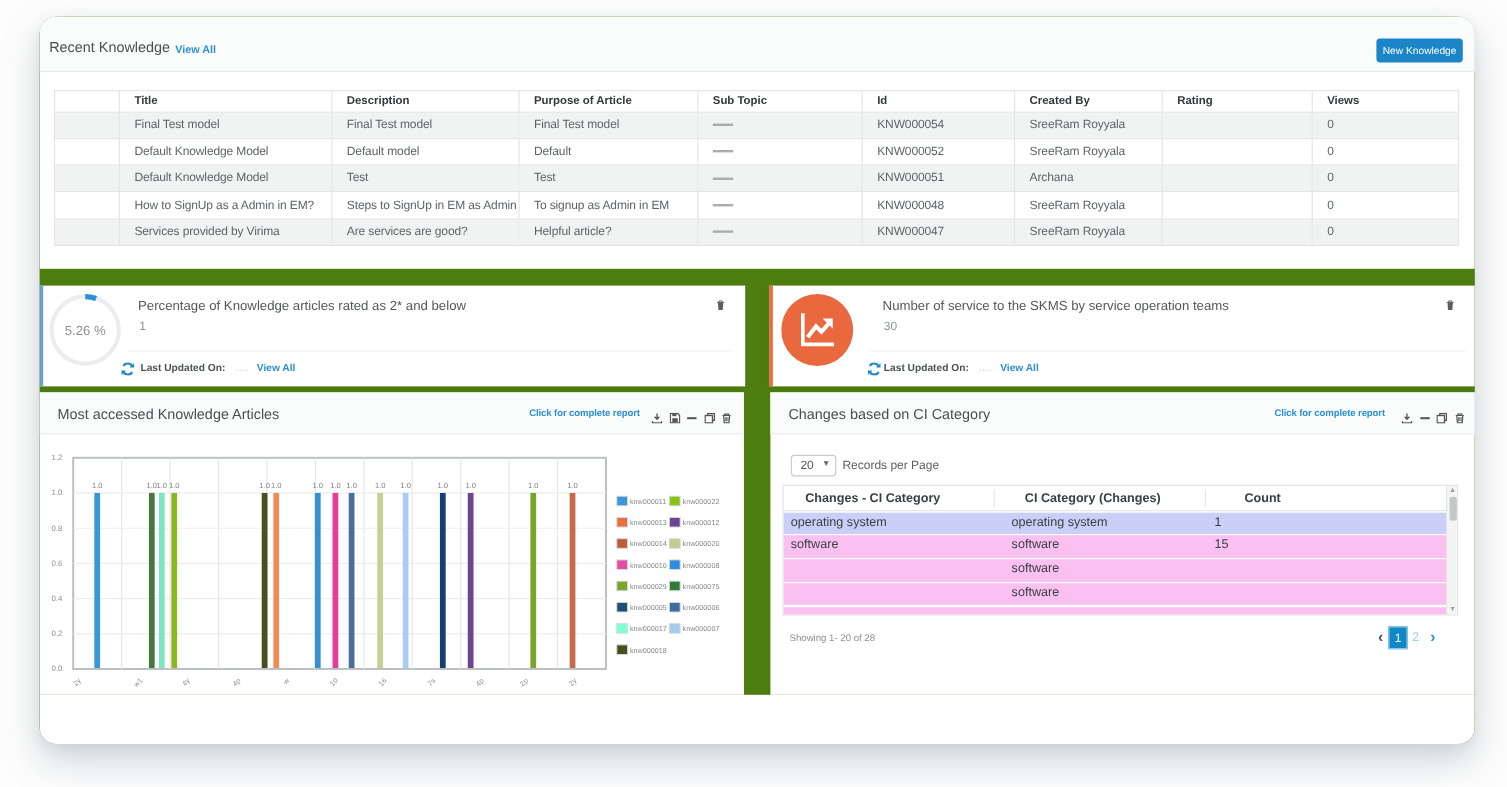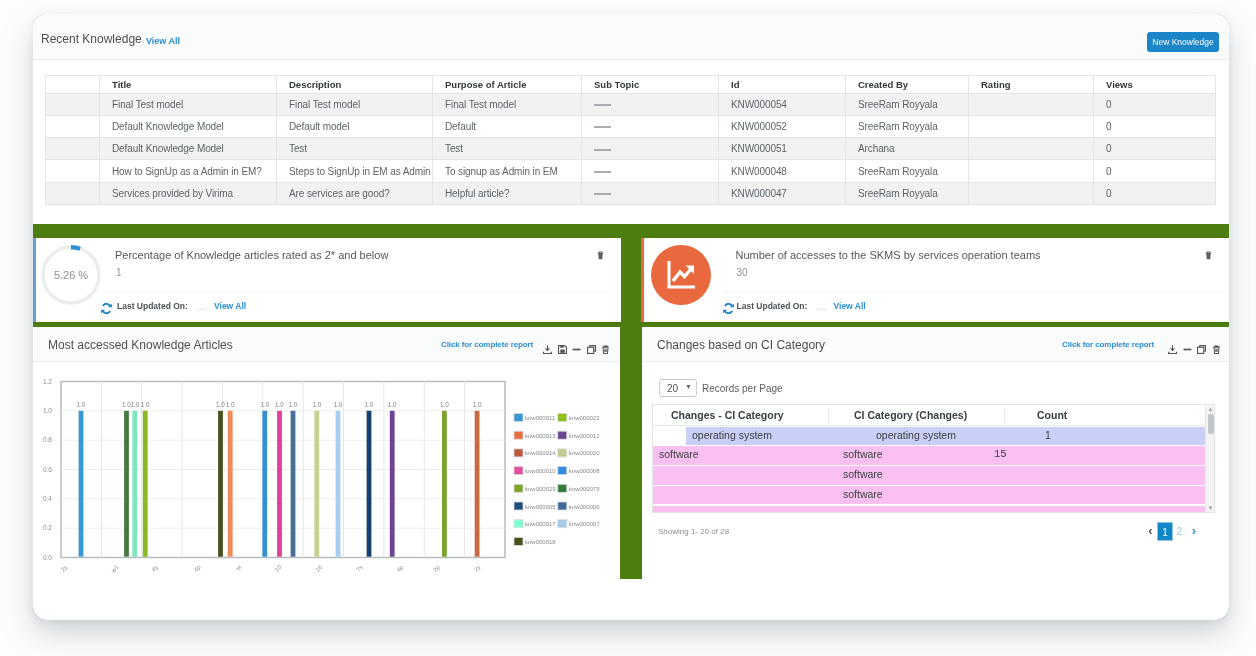--- a/index.html
+++ b/index.html
@@ -135,21 +135,21 @@
           <path d="M2.5 4l.9 12.5h7.2L11.5 4z" fill="#5a5f63"></path>
         </svg></div>
   </div>
   <div class="sec" style="left:607.5px;top:224px;width:588.5px;height:83.5px;border-left:3px solid #e9683e;box-shadow:0 1px 2px rgba(0,0,0,.06);">
     <div style="position:absolute;left:7px;top:7px;"><svg width="60" height="60" viewBox="0 0 60 60">
           <circle cx="30" cy="30" r="30" fill="#e9683e"></circle>
           <path d="M18 16v26h26" stroke="#fff" stroke-width="3" fill="none"></path>
           <path d="M22 36l7-9 4.5 4.5L41 23" stroke="#fff" stroke-width="3.4" fill="none"></path>
           <path d="M34.5 20.5H43V29z" fill="#fff"></path>
         </svg></div>
-    <span class="cell-title" style="left:92px;top:11px;">Number of accesses to the SKMS by services operation teams</span>
+    <span class="cell-title" style="left:92px;top:11px;">Number of service to the SKMS by service operation teams</span>
     <span class="cell-val" style="left:93px;top:29px;">30</span>
     <div style="position:absolute;left:80px;top:54px;width:498px;border-top:1px solid #f2f3f4;"></div>
     <div style="position:absolute;left:79px;top:62px;"><svg width="11" height="11" viewBox="0 0 16 16">
           <path d="M2.6 10.4 A 5.6 5.6 0 0 0 13.2 11.6 M13.4 5.6 A 5.6 5.6 0 0 0 2.8 4.4" stroke="#1e88c7" stroke-width="2.7" fill="none"></path>
           <path d="M15.8 0.6 v5.6 h-5.6 z" fill="#1e88c7"></path>
           <path d="M0.2 15.4 v-5.6 h5.6 z" fill="#1e88c7"></path>
         </svg></div>
     <span class="foot" style="left:93px;top:63px;">Last Updated On:</span>
     <span style="position:absolute;left:172px;top:63px;font-size:10px;color:#ccd0d3;">....</span>
     <span class="viewall" style="position:absolute;left:190px;top:62.5px;">View All</span>
@@ -313,29 +313,29 @@
 
     <div style="position:absolute;left:10px;top:77.5px;width:563px;height:109px;border:1px solid #e2e5e7;background:#fff;">
       <div style="position:absolute;left:0;top:0;width:554px;height:21px;border-bottom:1px solid #e5e7e9;">
         <span style="position:absolute;left:18px;top:4px;font-size:10.5px;font-weight:bold;color:#3a4144;">Changes - CI Category</span>
         <span style="position:absolute;left:201px;top:4px;font-size:10.5px;font-weight:bold;color:#3a4144;">CI Category (Changes)</span>
         <span style="position:absolute;left:384px;top:4px;font-size:10.5px;font-weight:bold;color:#3a4144;">Count</span>
         <div style="position:absolute;left:175px;top:3px;height:15px;border-left:1px solid #e5e7e9;"></div>
         <div style="position:absolute;left:351px;top:3px;height:15px;border-left:1px solid #e5e7e9;"></div>
       </div>
       <div style="position:absolute;left:0;top:22px;width:554px;height:86px;overflow:hidden;font-size:10.5px;color:#3c4043;">
-        <div style="position:absolute;left:0;top:0.0px;width:554px;height:18.0px;background:#c9cff7;margin-left:33px;">
+        <div style="position:absolute;left:0;top:0.0px;width:554px;height:18.0px;background:#c9cff7;">
             <span style="position:absolute;left:6px;top:2px;">operating system</span>
             <span style="position:absolute;left:190px;top:2px;">operating system</span>
             <span style="position:absolute;left:359px;top:2px;">1</span>
           </div>
           <div style="position:absolute;left:0;top:19.4px;width:554px;height:18.2px;background:#f9c0f1;">
             <span style="position:absolute;left:6px;top:2px;">software</span>
             <span style="position:absolute;left:190px;top:2px;">software</span>
-            <span style="position:absolute;left:341px;top:2px;font-family:Liberation Mono, monospace;">15</span>
+            <span style="position:absolute;left:359px;top:2px;">15</span>
           </div>
           <div style="position:absolute;left:0;top:39.0px;width:554px;height:18.6px;background:#f9c0f1;">
             <span style="position:absolute;left:6px;top:2px;"></span>
             <span style="position:absolute;left:190px;top:2px;">software</span>
             <span style="position:absolute;left:359px;top:2px;"></span>
           </div>
           <div style="position:absolute;left:0;top:59.0px;width:554px;height:18.4px;background:#f9c0f1;">
             <span style="position:absolute;left:6px;top:2px;"></span>
             <span style="position:absolute;left:190px;top:2px;">software</span>
             <span style="position:absolute;left:359px;top:2px;"></span>

